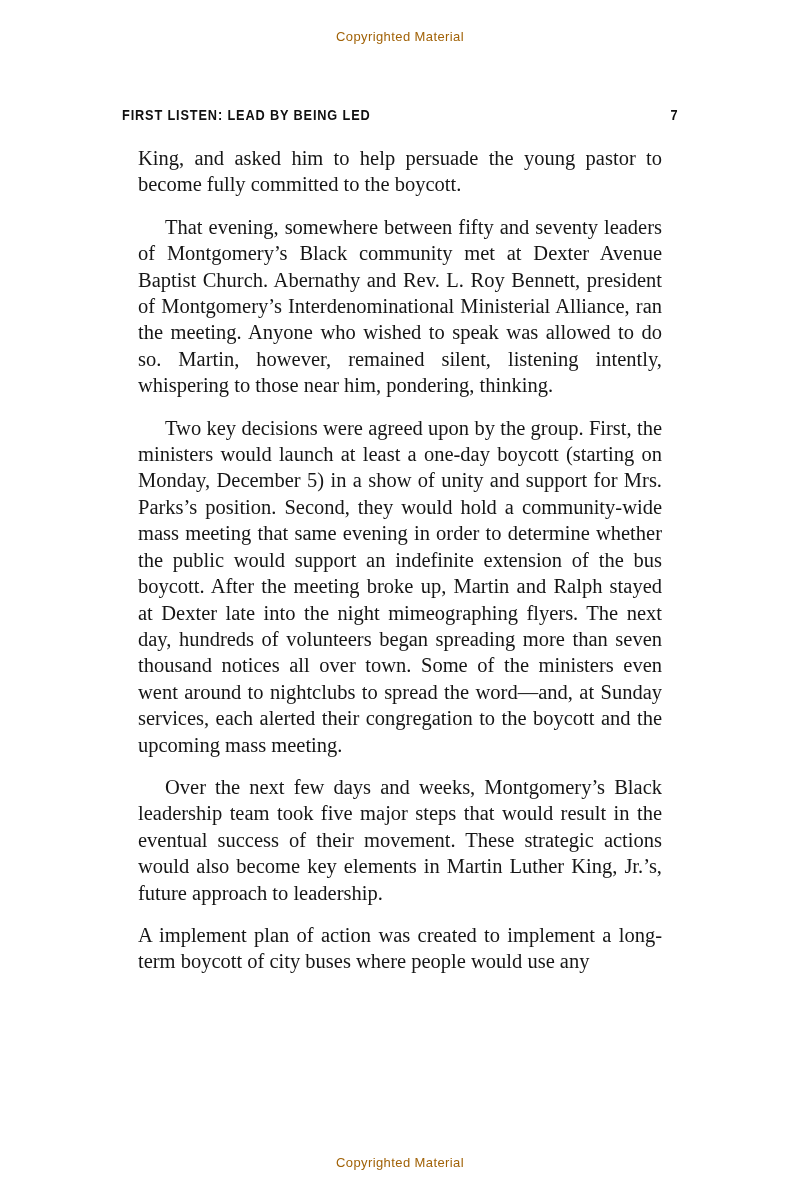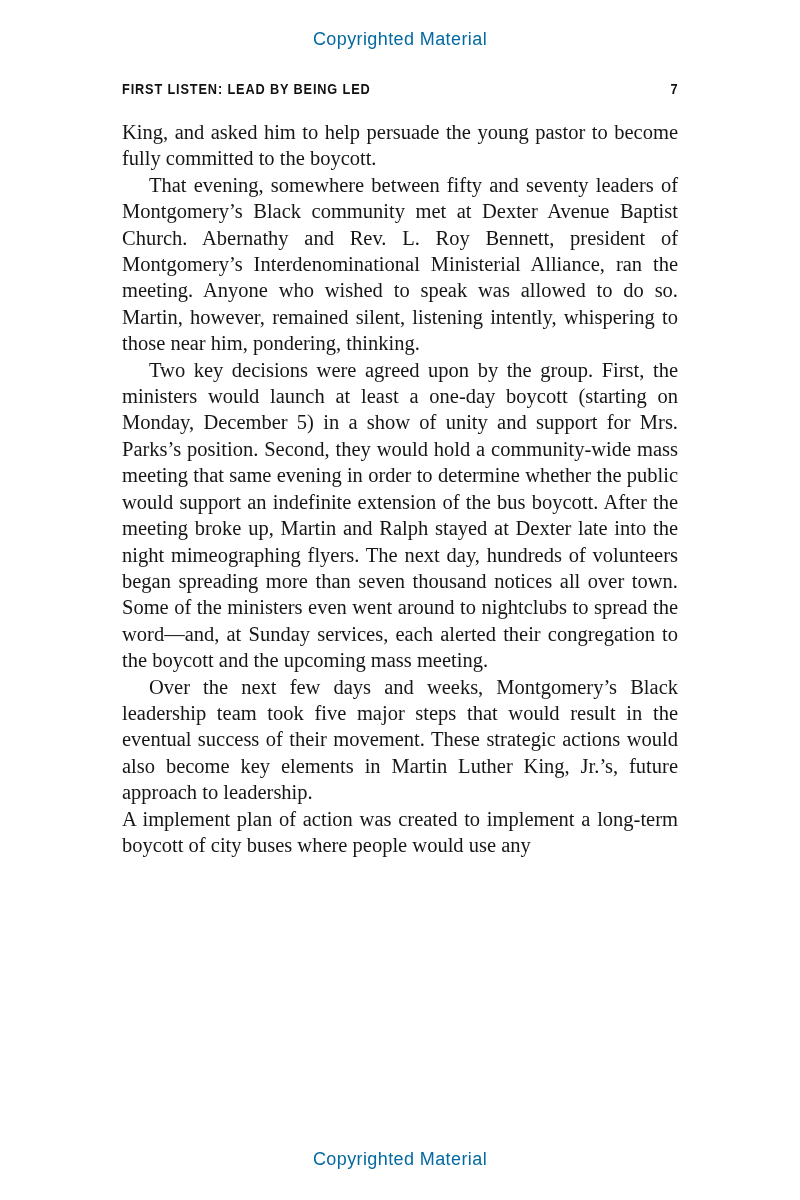--- a/index.html
+++ b/index.html
@@ -15,37 +15,37 @@
     overflow: hidden;
     font-family: "Liberation Serif", serif;
     color: #161616;
   }
   .watermark {
     position: absolute;
     left: 0;
     width: 100%;
     text-align: center;
     font-family: "Liberation Sans", sans-serif;
-    font-size: 18px;
+    font-size: 13px;
     letter-spacing: 0.4px;
-    color: #0369a1;
+    color: #a16207;
     font-weight: 400;
   }
   .watermark.top { top: 29px; }
   .watermark.bottom { bottom: 30px; }
 
   .content {
     position: absolute;
     left: 122px;
     top: 0;
     width: 556px;
   }
 
   .running-header {
-    margin-top: 80px;
+    margin-top: 106px;
     display: flex;
     justify-content: space-between;
     align-items: baseline;
   }
   .condensed {
     display: inline-block;
     font-family: "Liberation Sans", sans-serif;
     font-weight: 700;
     letter-spacing: 1px;
     white-space: nowrap;
@@ -63,21 +63,21 @@
     color: #101010;
   }
 
   .body-text {
     margin-top: 22px;
     font-size: 20.5px;
     line-height: 26.4px;
     text-align: justify;
   }
   .para {
-    margin: 0;
+    margin: 16px;
   }
   .para.indent {
     text-indent: 27px;
   }
   .section-heading {
     margin: 50px 0 28px 0;
     font-size: 23px;
     line-height: 26px;
     text-align: left;
     letter-spacing: 0.5px;

